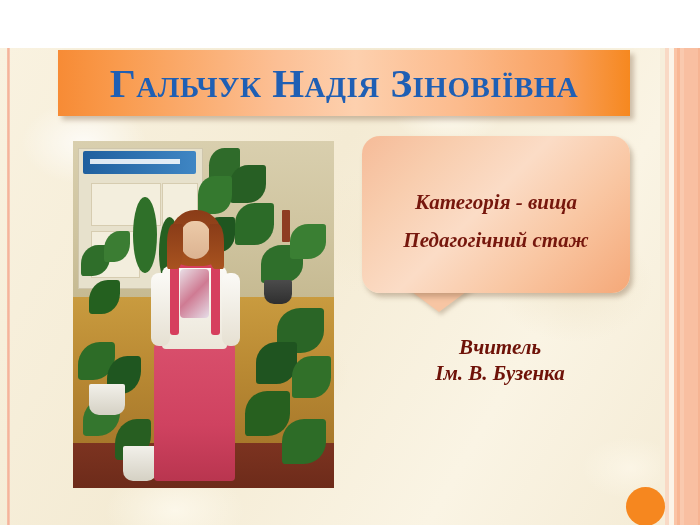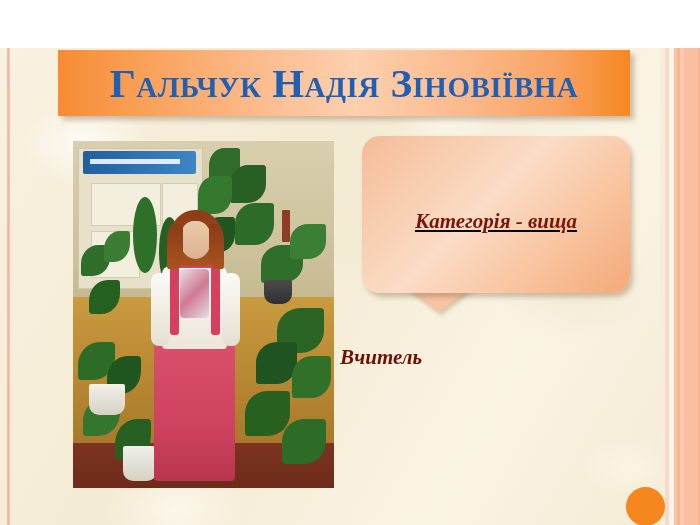--- a/index.html
+++ b/index.html
@@ -183,39 +183,38 @@
   #bubble-text {
     position: absolute;
     inset: 0;
     display: flex;
     flex-direction: column;
     align-items: center;
     justify-content: center;
     gap: 17px;
     padding: 0 14px;
     box-sizing: border-box;
-    text-decoration: underline;
   }
   #bubble-text .bline {
     font-family: "Liberation Serif", serif;
     font-style: italic;
     font-weight: 700;
     font-size: 21px;
     color: #76170d;
     white-space: nowrap;
     line-height: 1;
   }
 
   
   #caption {
     position: absolute;
     left: 340px;
-    top: 296px;
+    top: 286px;
     width: 320px;
-    text-align: left;
+    text-align: center;
   }
   #caption .cline {
     font-family: "Liberation Serif", serif;
     font-style: italic;
     font-weight: 700;
     font-size: 21px;
     color: #6e1208;
     line-height: 1.25;
     white-space: nowrap;
   }
@@ -300,22 +299,24 @@
       <div class="ph-hair" style="left:36%;top:24%;width:6%;height:13%;border-radius:40% 10% 40% 10%;"></div>
       <div class="ph-hair" style="left:52%;top:24%;width:6%;height:13%;border-radius:10% 40% 10% 40%;"></div>
     </div>
   </div>
 
   <div id="bubble-wrap">
     <div id="bubble-tail"></div>
     <div id="bubble-body"></div>
     <div id="bubble-text">
       <div class="bline">Категорія - вища</div>
+      <div class="bline">Педагогічний стаж</div>
     </div>
   </div>
 
   <div id="caption">
     <div class="cline">Вчитель</div>
+    <div class="cline">Ім. В. Бузенка</div>
   </div>
 
   <div id="orange-dot"></div>
 
 </div>
 
 </body></html>

